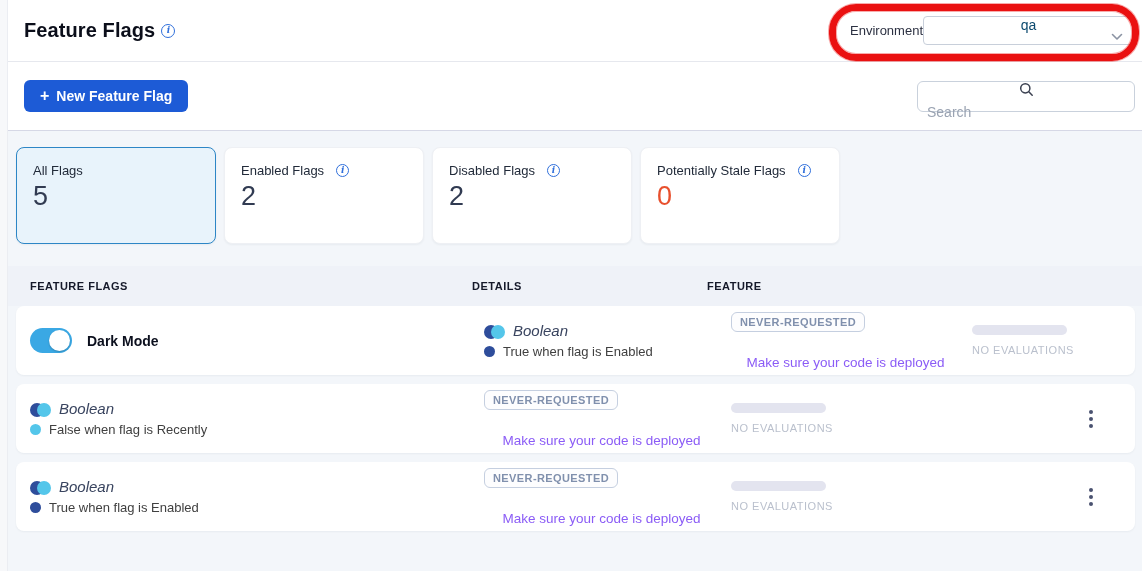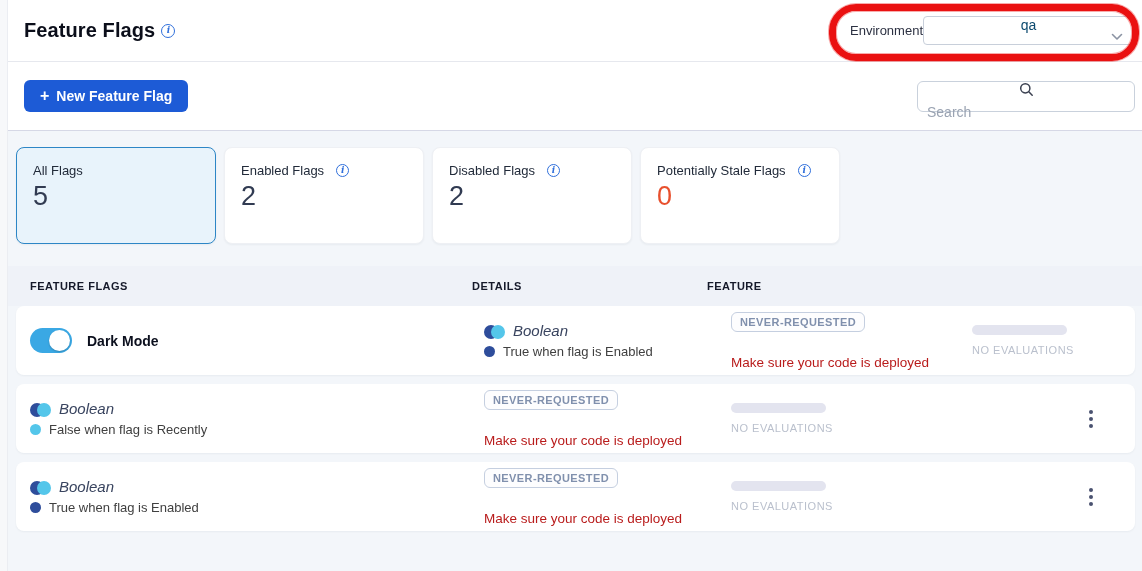--- a/index.html
+++ b/index.html
@@ -61,21 +61,21 @@
   
   .detail-line1 { display:flex; align-items:flex-end; gap:8px; font-size:15px; color:#39445f; font-weight:500;font-style:italic; }
   .detail-line2 { display:flex; align-items:center; gap:8px; font-size:13px; color:#404040; margin-top:5px; }
   .bool-icon { position:relative; width:21px; height:14px; flex:0 0 auto; }
   .bool-icon .c1 { position:absolute; left:0; top:0; width:14px; height:14px; border-radius:50%; background:#2e4d9b; }
   .bool-icon .c2 { position:absolute; left:7px; top:0; width:14px; height:14px; border-radius:50%; background:#54c6ea; }
   .detail-dot { width:11px; height:11px; border-radius:50%; flex:0 0 auto; }
 
   
   .status-badge { display:inline-block; font-size:11px; font-weight:700; letter-spacing:.4px; color:#8090ad; border:1px solid #c5cfe0; background:#fdfdfe; border-radius:6px; padding:3px 8px; }
-  .status-text { font-size:13.5px; color:#b91c1c; margin-top:23px; }
+  .status-text { font-size:13.5px; color:#8b5cf6; margin-top:23px;text-align:center; }
 
   
   .results-bar { width:95px; height:10px; border-radius:5px; background:#e3e4ef; }
   .results-text { font-size:11px; letter-spacing:.5px; color:#bac0cd; margin-top:9px; }
 
   
   .kebab { justify-self:end; margin-right:33px; display:flex; flex-direction:column; gap:3px; padding:6px; cursor:pointer; }
   .kebab span { width:4px; height:4px; border-radius:50%; background:#4a5270; }
 
   .icon-svg { display:block; }

